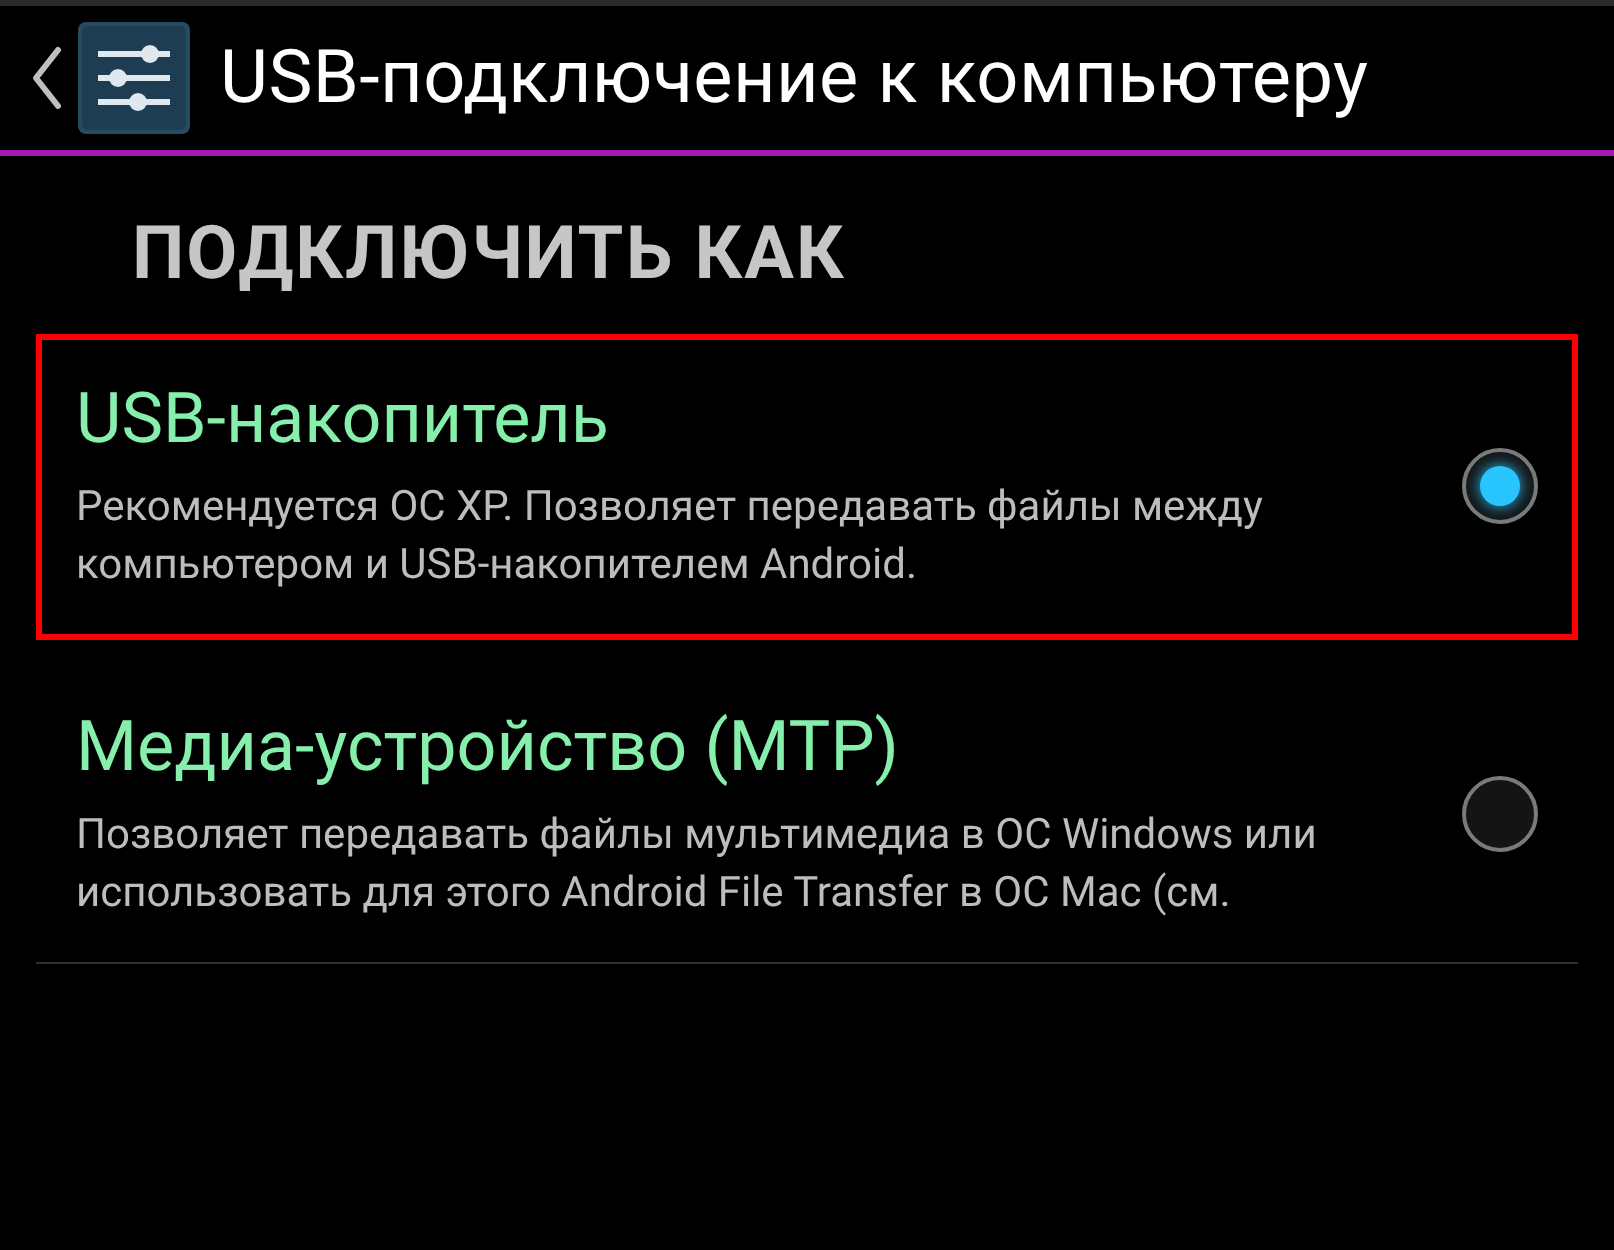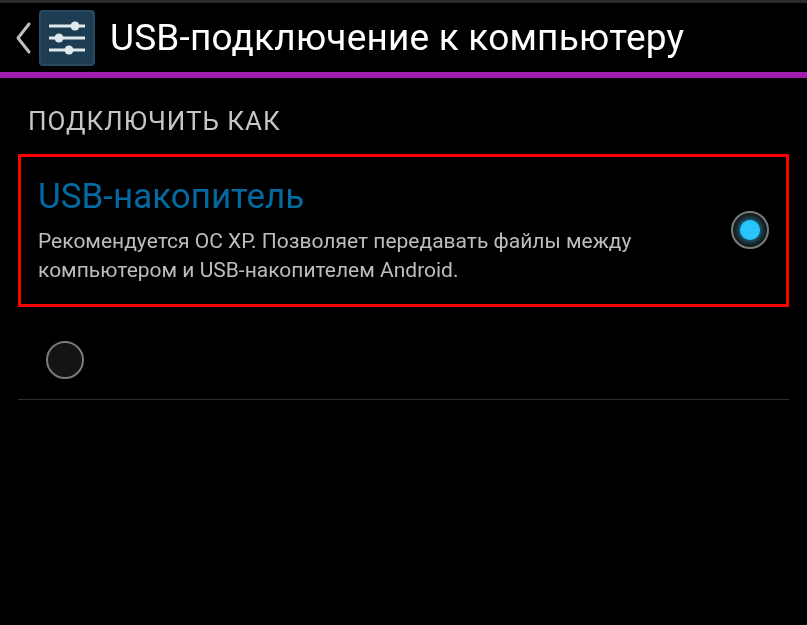--- a/index.html
+++ b/index.html
@@ -3,21 +3,21 @@
 <meta charset="utf-8">
 <style>
   * { box-sizing: border-box; margin: 0; padding: 0; }
   html, body { width: 807px; height: 625px; background: #000; font-family: "Roboto", "Helvetica Neue", Arial, sans-serif; color: #fff; overflow: hidden; }
   .screen { width: 807px; height: 625px; background: #000; position: relative; }
   .header {
     display: flex;
     align-items: center;
     height: 78px;
     padding: 0 6px 0 6px;
-    border-bottom: 6px solid #a21caf;
+    border-bottom: 3px solid #a21caf;
     border-top: 3px solid #2a2a2a;
   }
   .back-chevron {
     width: 26px; height: 42px; display: flex; align-items: center; justify-content: center;
     color: #bfbfbf; font-size: 0;
     margin-right: 2px;
     margin-left: 4px;
   }
   .icon-box {
     width: 58px; height: 58px;
@@ -27,40 +27,41 @@
   .title {
     font-size: 37px;
     font-weight: 400;
     color: #ffffff;
     letter-spacing: 0.2px;
     white-space: nowrap;
   }
   .content { padding: 18px 0 0 0; }
   .section-header {
     color: #c6c6c6;
-    font-size: 26px;
+    font-size: 37px;
     letter-spacing: 1px;
     padding: 10px 28px 18px 28px;
-    font-weight: 400;
+    font-weight: 700;
+    margin-left: 38px;
   }
   .option-wrap { padding: 0 18px; }
   .option {
     display: flex;
     align-items: center;
     padding: 20px 20px 20px 20px;
     border-bottom: 1px solid #2e2e2e;
   }
   .option.highlight {
     border: 3px solid #ff0000;
     padding: 20px 17px 20px 17px;
     margin-bottom: 14px;
   }
   .option-text { flex: 1 1 auto; padding-right: 12px; }
   .option-title {
-    color: #0369a1;
+    color: #86efac;
     font-size: 35px;
     font-weight: 400;
     margin-bottom: 10px;
     line-height: 1.15;
   }
   .option-desc {
     color: #bdbdbd;
     font-size: 21px;
     line-height: 1.35;
     font-weight: 400;
@@ -116,20 +117,24 @@
           <div class="option-desc">Рекомендуется ОС XP. Позволяет передавать файлы между компьютером и USB-накопителем Android.</div>
         </div>
         <div class="radio-col">
           <div class="radio checked">
             <div class="dot"></div>
           </div>
         </div>
       </div>
 
       <div class="option">
+        <div class="option-text">
+          <div class="option-title">Медиа-устройство (MTP)</div>
+          <div class="option-desc">Позволяет передавать файлы мультимедиа в ОС Windows или использовать для этого Android File Transfer в ОС Mac (см.</div>
+        </div>
         <div class="radio-col">
           <div class="radio"></div>
         </div>
       </div>
 
     </div>
   </div>
 
 </div>
 

